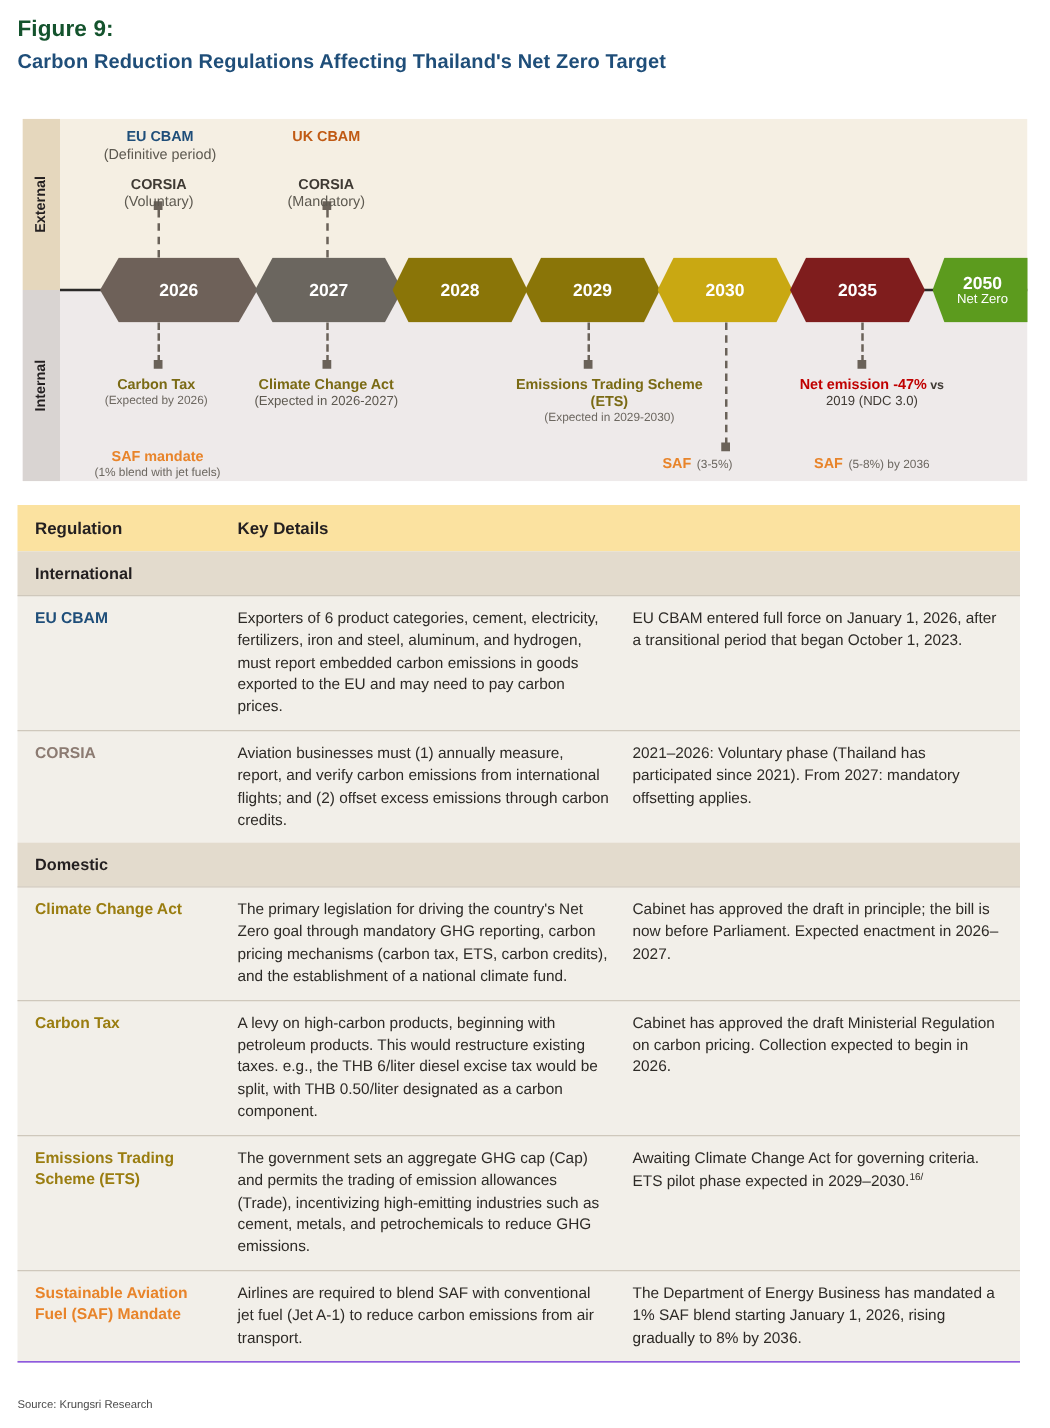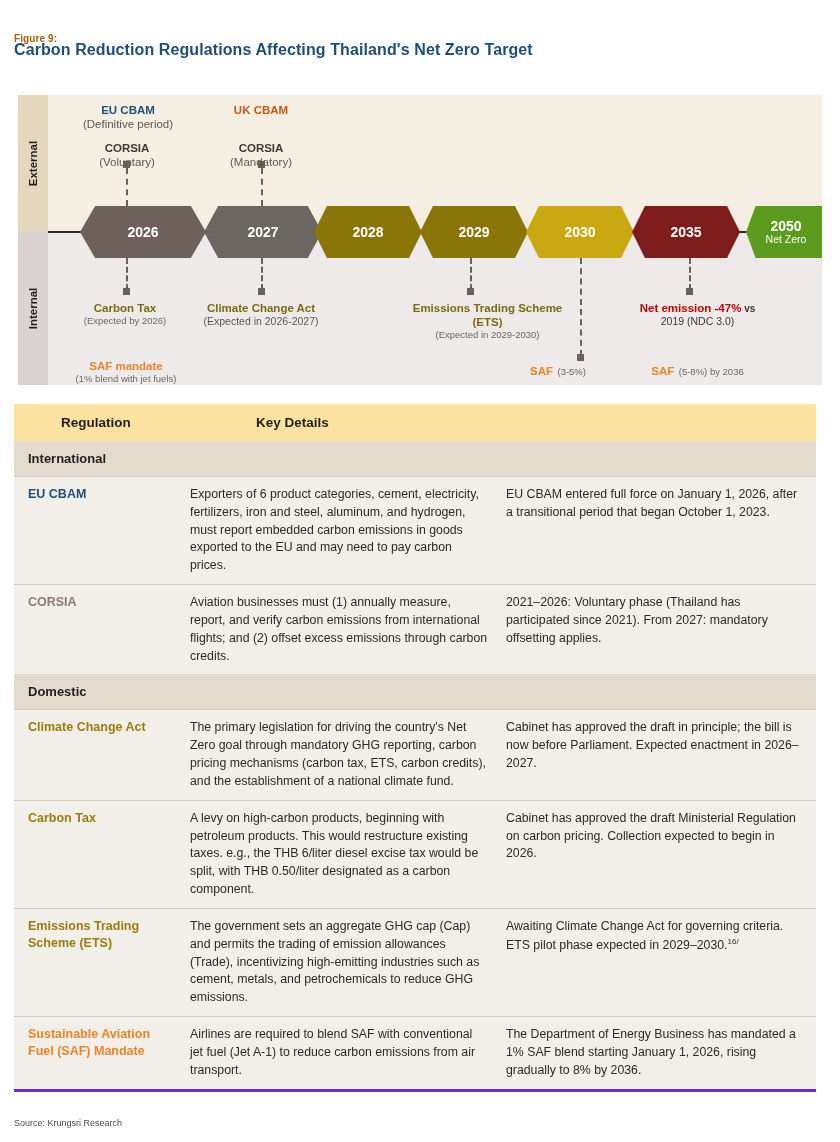--- a/index.html
+++ b/index.html
@@ -6,21 +6,21 @@
   body{
     width:840px;height:1142px;
     background:#ffffff;
     font-family:"Liberation Sans", sans-serif;
     color:#231f20;
     overflow:hidden;
     position:relative;
   }
   .fig-label{
     position:absolute;left:14px;top:13px;
-    font-size:10px;font-weight:bold;color:#a16207;letter-spacing:.1px;margin-top:20px;
+    font-size:18px;font-weight:bold;color:#14532d;letter-spacing:.1px;
   }
   .fig-title{
     position:absolute;left:14px;top:41px;
     font-size:16px;font-weight:bold;color:#1f4e79;letter-spacing:.1px;
   }
 
   
   .timeline{
     position:absolute;left:18px;top:95px;width:804px;height:290px;
     overflow:hidden;
@@ -60,21 +60,21 @@
   .ann .sm{font-size:9.5px;color:#6c6760;}
 
   
   .table{position:absolute;left:14px;top:404px;width:802px;}
   .trow{display:flex;width:100%;}
   .trow .c0{width:170px;padding:9px 10px 9px 14px;box-sizing:border-box;}
   .trow .c1{width:316px;padding:9px 12px 9px 6px;box-sizing:border-box;}
   .trow .c2{width:316px;padding:9px 12px 9px 6px;box-sizing:border-box;}
   .head{background:#fbe2a0;}
   .head .c0,.head .c1,.head .c2{
-    font-size:13.5px;font-weight:bold;color:#231f20;padding-top:11px;padding-bottom:11px;margin-left:33px;
+    font-size:13.5px;font-weight:bold;color:#231f20;padding-top:11px;padding-bottom:11px;
   }
   .sect{background:#e3dbcd;}
   .sect .c0{font-size:13px;font-weight:bold;color:#231f20;padding-top:10px;padding-bottom:10px;}
   .body-row{background:#f2efe9;border-top:1px solid #cfc8bc;}
   .body-row .c0{font-size:12.5px;font-weight:bold;line-height:1.35;}
   .body-row .c1,.body-row .c2{font-size:12.3px;color:#2d2a26;line-height:1.45;}
   .sup{font-size:8px;vertical-align:super;}
 
   .source{
     position:absolute;left:14px;top:1118px;
@@ -230,21 +230,21 @@
     <div class="c1">A levy on high-carbon products, beginning with petroleum products. This would restructure existing taxes. e.g., the THB 6/liter diesel excise tax would be split, with THB 0.50/liter designated as a carbon component.</div>
     <div class="c2">Cabinet has approved the draft Ministerial Regulation on carbon pricing. Collection expected to begin in 2026.</div>
   </div>
 
   <div class="trow body-row">
     <div class="c0" style="color:#9a7d10;">Emissions Trading Scheme (ETS)</div>
     <div class="c1">The government sets an aggregate GHG cap (Cap) and permits the trading of emission allowances (Trade), incentivizing high-emitting industries such as cement, metals, and petrochemicals to reduce GHG emissions.</div>
     <div class="c2"><span>Awaiting Climate Change Act for governing criteria. ETS pilot phase expected in 2029–2030.</span><span class="sup">16/</span></div>
   </div>
 
-  <div class="trow body-row" style="border-bottom:3px solid #6d28d9;">
+  <div class="trow body-row" style="border-bottom:1px solid #6d28d9;">
     <div class="c0" style="color:#e8842a;">Sustainable Aviation Fuel (SAF) Mandate</div>
     <div class="c1">Airlines are required to blend SAF with conventional jet fuel (Jet A-1) to reduce carbon emissions from air transport.</div>
     <div class="c2">The Department of Energy Business has mandated a 1% SAF blend starting January 1, 2026, rising gradually to 8% by 2036.</div>
   </div>
 
 </div>
 
 <div class="source">Source: Krungsri Research</div>
 
 </body></html>

